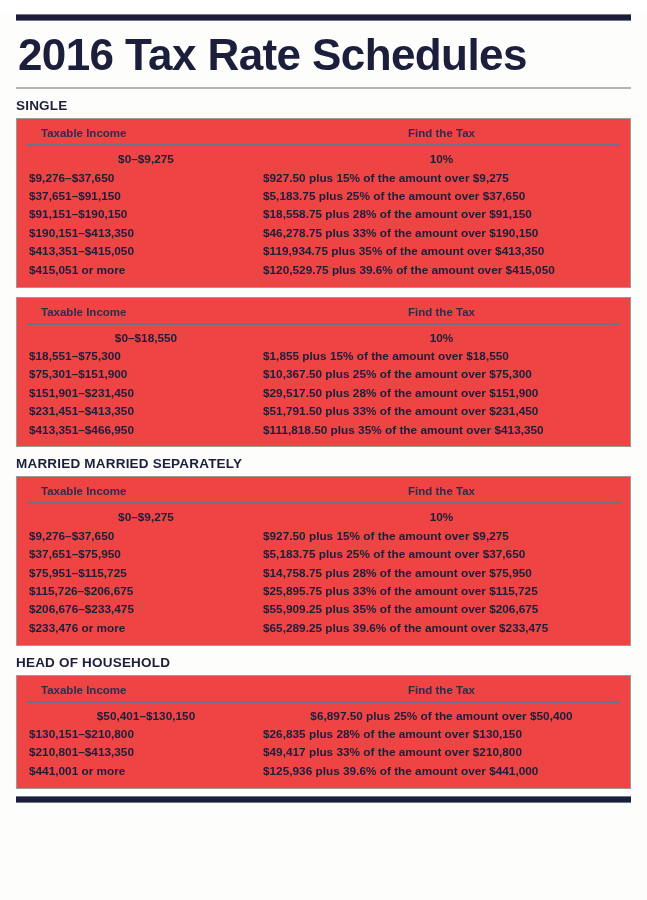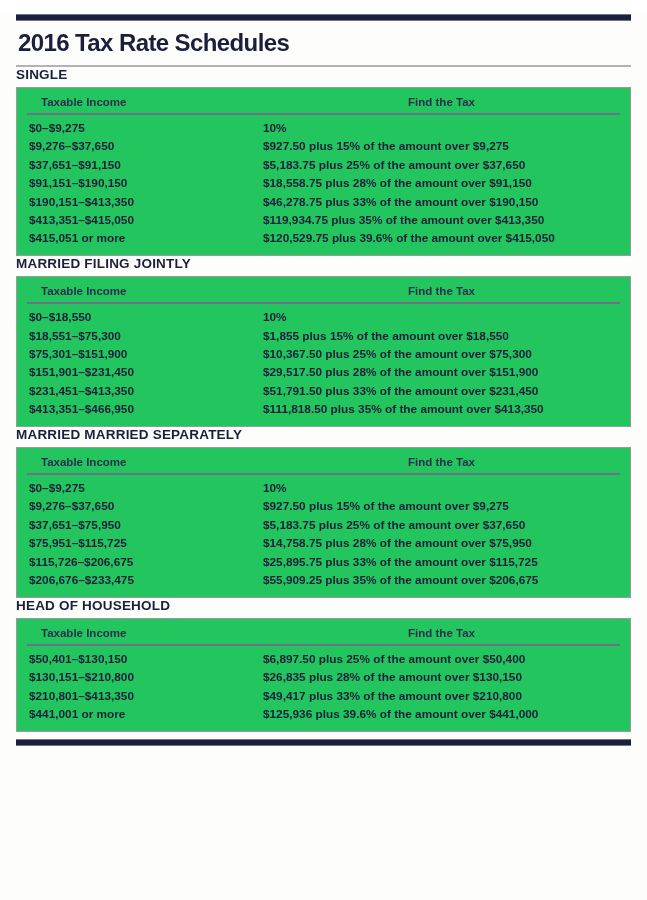--- a/index.html
+++ b/index.html
@@ -29,46 +29,46 @@
     background: #1b1f3b;
     border-top: 1px solid #6f7488;
     border-bottom: 1px solid #6f7488;
     box-sizing: border-box;
   }
   .rule-top { margin-top: 14px; }
   .rule-bottom { margin-top: 7px; }
 
   
   .title {
-    font-size: 24px;
+    font-size: 44px;
     font-weight: bold;
     letter-spacing: -0.6px;
     color: #1b1f3b;
     margin: 9px 0 0 2px;
     line-height: 1.12;
   }
   .rule-thin {
     height: 2px;
     background: #b3b3b3;
     margin-top: 8px;
   }
 
   
-  .section { }
+  .section { margin-top: 9px; }
   .section-label {
     font-size: 13.5px;
     font-weight: bold;
     color: #1b1f3b;
     letter-spacing: 0.2px;
     margin-bottom: 5px;
   }
 
   
   .table-card {
-    background: #22c55e;
+    background: #ef4444;
     border: 1px solid #9a9a9a;
     box-sizing: border-box;
     padding: 6px 10px 7px 10px;
   }
   table {
     width: 100%;
     border-collapse: collapse;
     table-layout: fixed;
   }
   th {
@@ -82,21 +82,21 @@
   th.col-tax { }
   td {
     font-size: 11.8px;
     font-weight: bold;
     color: #1b1f3b;
     padding: 0.6px 0;
     white-space: nowrap;
     line-height: 1.46;
   }
   td.cell-income { padding-left: 2px; }
-  tr:first-child td { padding-top: 5px; }
+  tr:first-child td { padding-top: 5px; text-align: center; }
 </style>
 </head>
 <body>
 
 <div class="page">
 
   <div class="rule-heavy rule-top"></div>
 
   <h1 class="title">2016 Tax Rate Schedules</h1>
 
@@ -140,21 +140,20 @@
               </tr>
               <tr>
                 <td class="cell-income">$415,051 or more</td>
                 <td class="cell-tax">$120,529.75 plus 39.6% of the amount over $415,050</td>
               </tr>
             </tbody>
           </table>
         </div>
       </div>
       <div class="section">
-        <div class="section-label">MARRIED FILING JOINTLY</div>
         <div class="table-card">
           <table>
             <thead>
               <tr>
                 <th class="col-income">Taxable Income</th>
                 <th class="col-tax">Find the Tax</th>
               </tr>
             </thead>
             <tbody>
               <tr>
@@ -213,20 +212,24 @@
                 <td class="cell-tax">$14,758.75 plus 28% of the amount over $75,950</td>
               </tr>
               <tr>
                 <td class="cell-income">$115,726–$206,675</td>
                 <td class="cell-tax">$25,895.75 plus 33% of the amount over $115,725</td>
               </tr>
               <tr>
                 <td class="cell-income">$206,676–$233,475</td>
                 <td class="cell-tax">$55,909.25 plus 35% of the amount over $206,675</td>
               </tr>
+              <tr>
+                <td class="cell-income">$233,476 or more</td>
+                <td class="cell-tax">$65,289.25 plus 39.6% of the amount over $233,475</td>
+              </tr>
             </tbody>
           </table>
         </div>
       </div>
       <div class="section">
         <div class="section-label">HEAD OF HOUSEHOLD</div>
         <div class="table-card">
           <table>
             <thead>
               <tr>

